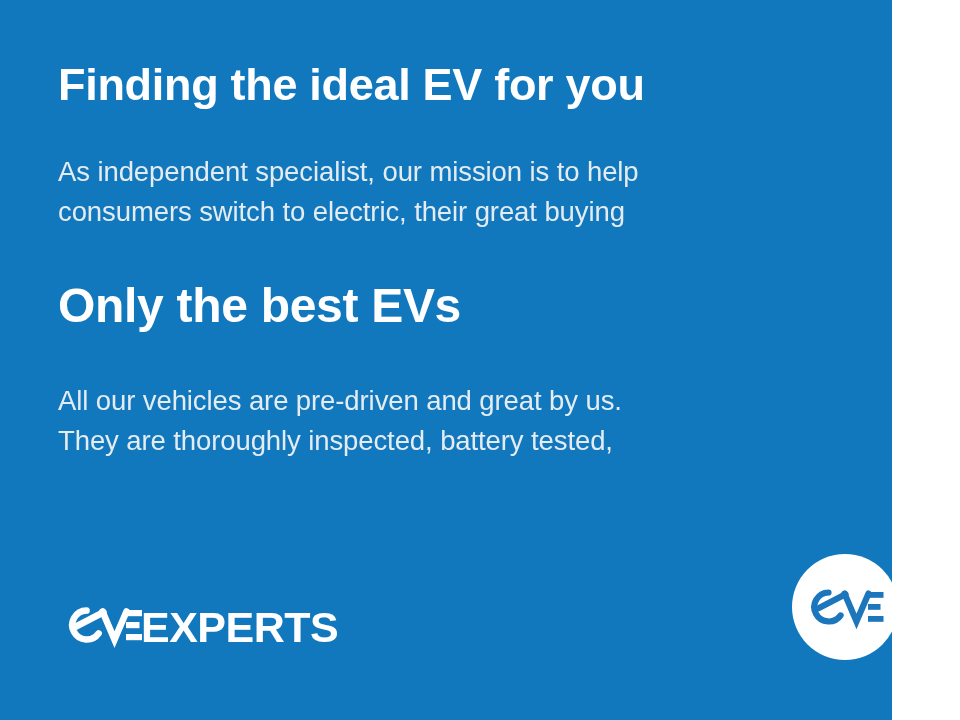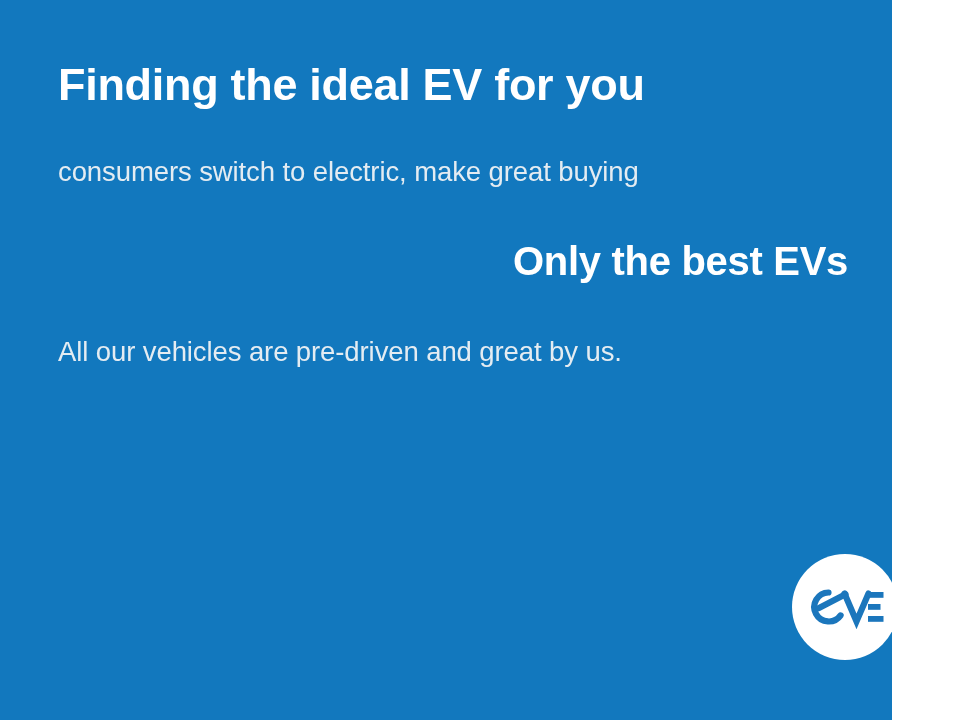--- a/index.html
+++ b/index.html
@@ -31,22 +31,21 @@
 
   .headline {
     margin: 0;
     color: #ffffff;
     font-weight: bold;
     font-size: 45px;
     line-height: 1.12;
     letter-spacing: -0.3px;
   }
   .headline.secondary {
-    font-size: 40px;
-    text-align: right;
+    font-size: 48px;
   }
 
   .body-text {
     margin: 0;
     color: #e4ecf2;
     font-size: 27.5px;
     line-height: 40px;
     font-weight: normal;
     letter-spacing: -0.1px;
   }
@@ -97,32 +96,52 @@
 <body>
 
 <div id="slide">
 
   <div id="content">
 
     <h1 class="headline">Finding the ideal EV for you</h1>
 
     <div class="gap-a"></div>
 
-    <p class="body-text">consumers switch to electric, make great buying</p>
+    <p class="body-text">As independent specialist, our mission is to help</p>
+    <p class="body-text">consumers switch to electric, their great buying</p>
 
     <div class="gap-b"></div>
 
     <h2 class="headline secondary">Only the best EVs</h2>
 
     <div class="gap-c"></div>
 
     <p class="body-text">All our vehicles are pre-driven and great by us.</p>
+    <p class="body-text">They are thoroughly inspected, battery tested,</p>
 
   </div>
 
+  <div id="wordmark">
+    <span class="mark-glyph">
+      <svg width="78" height="46" viewBox="0 0 78 46">
+
+        <path d="M22.5 8.5
+                 A14.5 14.5 0 1 0 34.6 31.4" fill="none" stroke="#ffffff" stroke-width="6.6" stroke-linecap="round"></path>
+
+        <path d="M12.5 24.2 L39.5 10.2" fill="none" stroke="#ffffff" stroke-width="6.6" stroke-linecap="round"></path>
+
+        <path d="M38.5 9.5 L50.5 37.5 L62.5 9.5" fill="none" stroke="#ffffff" stroke-width="6.6" stroke-linecap="round" stroke-linejoin="miter"></path>
+
+        <rect x="62" y="8.0" width="16.5" height="6.2" fill="#ffffff"></rect>
+        <rect x="62" y="20.0" width="13.5" height="6.2" fill="#ffffff"></rect>
+        <rect x="62" y="32.0" width="16.5" height="6.2" fill="#ffffff"></rect>
+      </svg>
+    </span>
+    <span class="mark-text">EXPERTS</span>
+  </div>
 
   <div id="badge">
     <svg width="78" height="46" viewBox="0 0 78 46">
       <path d="M22.5 8.5
                A14.5 14.5 0 1 0 34.6 31.4" fill="none" stroke="#1b76bc" stroke-width="6.2" stroke-linecap="round"></path>
       <path d="M12.5 24.2 L39.5 10.2" fill="none" stroke="#1b76bc" stroke-width="6.2" stroke-linecap="round"></path>
       <path d="M38.5 9.5 L50.5 37.5 L62.5 9.5" fill="none" stroke="#1b76bc" stroke-width="6.2" stroke-linecap="round" stroke-linejoin="miter"></path>
       <rect x="62" y="8.0" width="15.5" height="5.8" fill="#1b76bc"></rect>
       <rect x="62" y="20.0" width="12.5" height="5.8" fill="#1b76bc"></rect>
       <rect x="62" y="32.0" width="15.5" height="5.8" fill="#1b76bc"></rect>

